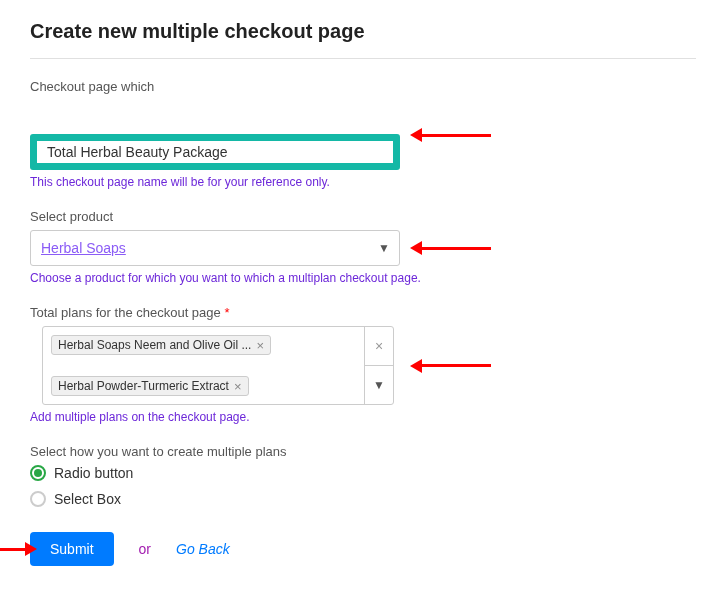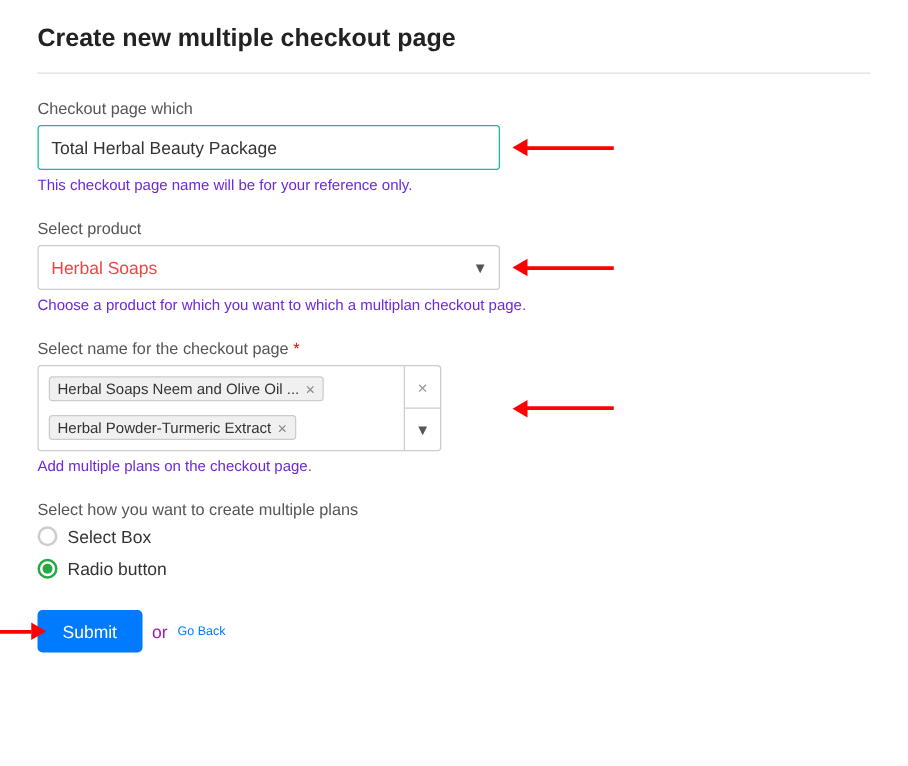--- a/index.html
+++ b/index.html
@@ -37,75 +37,78 @@
       display: block;
     }
 
     .required {
       color: red;
     }
 
     .form-input {
       width: 370px;
       height: 36px;
-      border: 1px solid #14b8a6;
+      border: 7px solid #14b8a6;
       border-radius: 3px;
       padding: 6px 10px;
       font-size: 14px;
       color: #333;
       outline: none;
+      margin-top: 34px;
     }
 
     .form-hint {
       font-size: 12px;
       color: #6d28d9;
       margin-top: 5px;
     }
 
     .select-wrapper {
       position: relative;
       width: 370px;
     }
 
     .form-select {
       width: 100%;
       height: 36px;
       border: 1px solid #ccc;
       border-radius: 3px;
       padding: 6px 10px;
       font-size: 14px;
-      color: #ef4444;
+      color: #8b5cf6;
       appearance: none;
       background: #fff;
       cursor: pointer;
       outline: none;
+      text-decoration: underline;
     }
 
     .select-arrow {
       position: absolute;
       right: 10px;
       top: 50%;
       transform: translateY(-50%);
       pointer-events: none;
       color: #555;
       font-size: 12px;
     }
 
     .multiselect-box {
-      width: 323px;
+      width: 352px;
       border: 1px solid #ccc;
       border-radius: 3px;
       padding: 8px 8px;
       min-height: 65px;
       position: relative;
       display: flex;
       flex-wrap: wrap;
       align-items: flex-start;
-      gap: 11px;
+      gap: 21px;
       padding-right: 60px;
+      margin-left: 12px;
     }
 
     .tag {
       display: inline-flex;
       align-items: center;
       background: #f0f0f0;
       border: 1px solid #ccc;
       border-radius: 3px;
       padding: 2px 6px;
       font-size: 12px;
@@ -188,44 +191,45 @@
       content: '';
       width: 8px;
       height: 8px;
       border-radius: 50%;
       background: #28a745;
     }
 
     .form-actions {
       display: flex;
       align-items: center;
-      gap: 8px;
+      gap: 25px;
       margin-top: 25px;
     }
 
     .submit-btn {
       background: #007bff;
       color: #fff;
       border: none;
       border-radius: 4px;
       padding: 9px 20px;
       font-size: 14px;
       cursor: pointer;
     }
 
     .or-text {
       font-size: 14px;
       color: #a21caf;
     }
 
     .go-back-link {
       color: #007bff;
-      font-size: 10px;
+      font-size: 14px;
       cursor: pointer;
       text-decoration: none;
+      font-style: italic;
     }
 
     
     .arrow-container {
       position: relative;
       display: flex;
       align-items: center;
     }
 
     .red-arrow {
@@ -283,21 +287,21 @@
     <div class="red-arrow">
       <div class="red-arrow-head"></div>
       <div class="red-arrow-line"></div>
     </div>
   </div>
   <p class="form-hint">Choose a product for which you want to which a multiplan checkout page.</p>
 </div>
 
 <div class="form-section">
   <label class="form-label">
-    <span>Select name for the checkout page</span><span class="required"> *</span>
+    <span>Total plans for the checkout page</span><span class="required"> *</span>
   </label>
   <div class="arrow-container">
     <div class="multiselect-box">
       <span class="tag">
         <span>Herbal Soaps Neem and Olive Oil ...</span>
         <span class="tag-remove">×</span>
       </span>
       <span class="tag">
         <span>Herbal Powder-Turmeric Extract</span>
         <span class="tag-remove">×</span>
@@ -312,28 +316,28 @@
       <div class="red-arrow-line"></div>
     </div>
   </div>
   <p class="form-hint">Add multiple plans on the checkout page.</p>
 </div>
 
 <div class="form-section">
   <label class="form-label">Select how you want to create multiple plans</label>
   <div class="radio-group">
     <label class="radio-option">
+      <div class="radio-circle selected">
+      </div>
+      <span>Radio button</span>
+    </label>
+    <label class="radio-option">
       <div class="radio-circle">
       </div>
       <span>Select Box</span>
-    </label>
-    <label class="radio-option">
-      <div class="radio-circle selected">
-      </div>
-      <span>Radio button</span>
     </label>
   </div>
 </div>
 
 <div class="form-actions" style="position:relative;">
   <div style="position:relative; display:flex; align-items:center;">
     <div style="position:absolute; left:-60px; top:50%; transform:translateY(-50%); display:flex; align-items:center;">
       <div style="width:55px; height:3px; background:red;"></div>
       <div style="width:0;height:0;border-top:7px solid transparent;border-bottom:7px solid transparent;border-left:12px solid red;"></div>
     </div>

